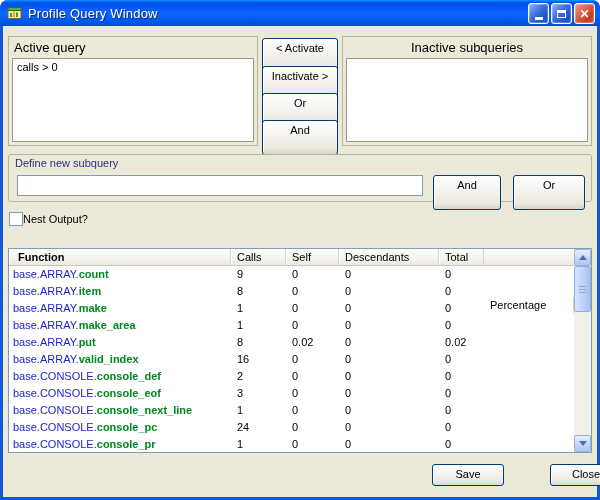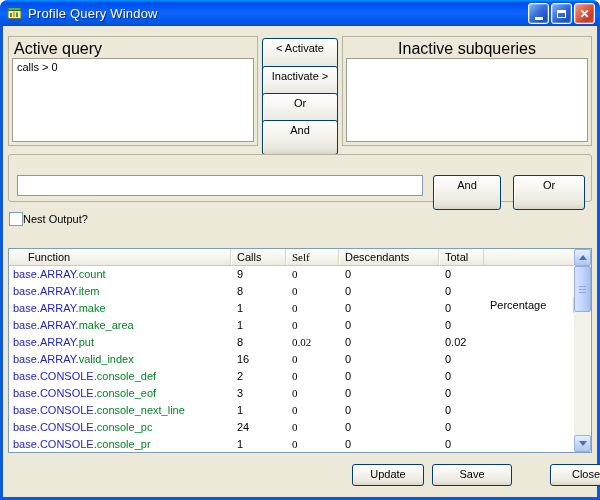--- a/index.html
+++ b/index.html
@@ -22,21 +22,21 @@
   .glyph-max{width:9px;height:8px;border:1px solid #fff;border-top:3px solid #fff;box-sizing:border-box;}
   .glyph-close{color:#fff;font-size:12px;font-weight:bold;line-height:1;}
 
   
   .client{position:absolute;left:3px;top:26px;width:594px;height:471px;background:#ECE9D8;}
 
   
   .panel{position:absolute;border:1px solid #B6B3A4;background:#ECE9D8;box-sizing:border-box;}
   .panel-active{left:5px;top:10px;width:250px;height:110px;}
   .panel-inactive{left:339px;top:10px;width:250px;height:110px;text-align:center;}
-  .panel-caption{height:17px;padding:3px 5px 0;font-size:16px;color:#000;}
+  .panel-caption{height:17px;padding:3px 5px 0;font-size:13px;color:#000;}
   .panel-list{position:absolute;left:3px;right:3px;top:21px;bottom:3px;background:#ffffff;border:1px solid #9D9A8C;overflow:hidden;}
   .list-item{font-size:11px;padding:2px 4px;color:#000;white-space:nowrap;}
 
   
   .btn{position:absolute;box-sizing:border-box;height:35px;border:1px solid #003C74;border-radius:3px;
     background:linear-gradient(180deg,#FFFFFF 0%,#F5F4F0 40%,#EAE8DD 82%,#D9D6C8 100%);
     font-size:11px;color:#000;text-align:center;line-height:18px;cursor:default;white-space:nowrap;
     box-shadow:inset 1px 1px 0 rgba(255,255,255,.8);}
   .btn-activate{left:259px;top:12px;width:76px;}
   .btn-inactivate{left:259px;top:40px;width:76px;}
@@ -56,31 +56,31 @@
   .checkbox{width:12px;height:12px;background:#fff;border:1px solid #7F9DB9;box-sizing:content-box;}
   .nest-label{font-size:11px;color:#000;}
 
   
   .grid{position:absolute;left:5px;top:222px;width:584px;height:205px;box-sizing:border-box;border:1px solid #7F9DB9;background:#fff;overflow:hidden;}
   .grid-header{position:absolute;left:0;top:0;right:17px;height:17px;display:flex;
     background:linear-gradient(180deg,#FDFDFC 0%,#F4F3EC 60%,#EBE9DF 100%);
     border-bottom:1px solid #CDC9BA;box-sizing:border-box;}
   .gh-cell{box-sizing:border-box;height:16px;line-height:16px;font-size:11px;padding-left:6px;
     border-right:1px solid #D7D4C6;box-shadow:inset 1px 0 0 #fff;white-space:nowrap;overflow:hidden;color:#000;}
-  .gh-cell:first-child{padding-left:19px;}
+  .gh-cell:first-child{padding-left:9px;font-weight:bold;}
   .grid-body{position:absolute;left:0;top:17px;right:17px;bottom:0;overflow:hidden;}
   .grid-row{display:flex;height:17px;}
   .cell{box-sizing:border-box;font-size:11px;line-height:17px;white-space:nowrap;overflow:hidden;color:#000;}
   .cell.fn{padding-left:4px;}
   .cell.num{padding-left:6px;}
   .fn-prefix{color:var(--class-blue,#2222CC);}
-  .fn-feature{color:var(--feature-green,#008822);}
+  .fn-feature{color:var(--feature-green,#008822);font-weight:bold;}
   .w0{width:222px;flex:0 0 auto;}
   .w1{width:55px;flex:0 0 auto;}
-  .w2{width:53px;flex:0 0 auto;font-family:Liberation Serif, serif;}
+  .w2{width:53px;flex:0 0 auto;}
   .w3{width:100px;flex:0 0 auto;}
   .w4{width:45px;flex:0 0 auto;}
   .w5{width:90px;flex:0 0 auto;margin-top:48px;}
 
   
   .vscroll{position:absolute;top:0;right:0;bottom:0;width:17px;background:#F1F0E9;}
   .scroll-btn{position:absolute;left:0;width:17px;height:17px;box-sizing:border-box;
     background:linear-gradient(180deg,#E6F0FF 0%,#C6D8F8 55%,#AEC6F0 100%);
     border:1px solid #98B1DE;border-radius:2px;display:flex;align-items:center;justify-content:center;}
   .scroll-up{top:0;}
@@ -88,21 +88,21 @@
   .tri-up{width:0;height:0;border-left:4px solid transparent;border-right:4px solid transparent;border-bottom:5px solid #4D6FB2;}
   .tri-down{width:0;height:0;border-left:4px solid transparent;border-right:4px solid transparent;border-top:5px solid #4D6FB2;}
   .scroll-thumb{position:absolute;left:0;top:17px;width:17px;height:46px;box-sizing:border-box;
     background:linear-gradient(90deg,#D8E4FD 0%,#C3D4FA 50%,#A8C0F0 100%);
     border:1px solid #94AEDC;border-radius:2px;}
   .scroll-thumb::after{content:"";position:absolute;left:4px;right:4px;top:19px;height:9px;
     background:repeating-linear-gradient(180deg,#8FA8D8 0 1px,transparent 1px 3px);}
 
   
   .btn-update{left:349px;top:438px;width:72px;height:22px;line-height:19px;}
-  .btn-save{left:429px;top:438px;width:80px;height:22px;line-height:19px;}
+  .btn-save{left:429px;top:438px;width:72px;height:22px;line-height:19px;}
   .btn-close-footer{left:509px;top:438px;width:72px;height:22px;line-height:19px;margin-left:38px;}
 </style>
 </head>
 <body>
 
 <div class="window">
 
   <div class="titlebar">
     <svg class="app-icon" viewBox="0 0 16 16" width="16" height="16" aria-hidden="true">
       <rect x="1" y="2.5" width="13" height="11" rx="1" fill="#FFE9A8" stroke="#7A6A2F"></rect>
@@ -138,20 +138,21 @@
     <div class="btn btn-inactivate">Inactivate &gt;</div>
     <div class="btn btn-or-mid">Or</div>
     <div class="btn btn-and-mid">And</div>
 
     <div class="panel panel-inactive">
       <div class="panel-caption">Inactive subqueries</div>
       <div class="panel-list"></div>
     </div>
 
     <div class="group-define">
+      <div class="group-caption">Define new subquery</div>
       <input class="subquery-input" type="text" value="" style="">
       <div class="btn btn-and-def">And</div>
       <div class="btn btn-or-def">Or</div>
     </div>
 
     <div class="nest-row">
       <div class="checkbox"></div>
       <span class="nest-label">Nest Output?</span>
     </div>
 
@@ -258,18 +259,17 @@
         <div class="scroll-btn scroll-up">
           <div class="tri-up"></div>
         </div>
         <div class="scroll-thumb"></div>
         <div class="scroll-btn scroll-down">
           <div class="tri-down"></div>
         </div>
       </div>
     </div>
 
-    <div class="btn btn-update">Update</div>
     <div class="btn btn-save">Save</div>
     <div class="btn btn-close-footer">Close</div>
 
   </div>
 </div>
 
 </body></html>

